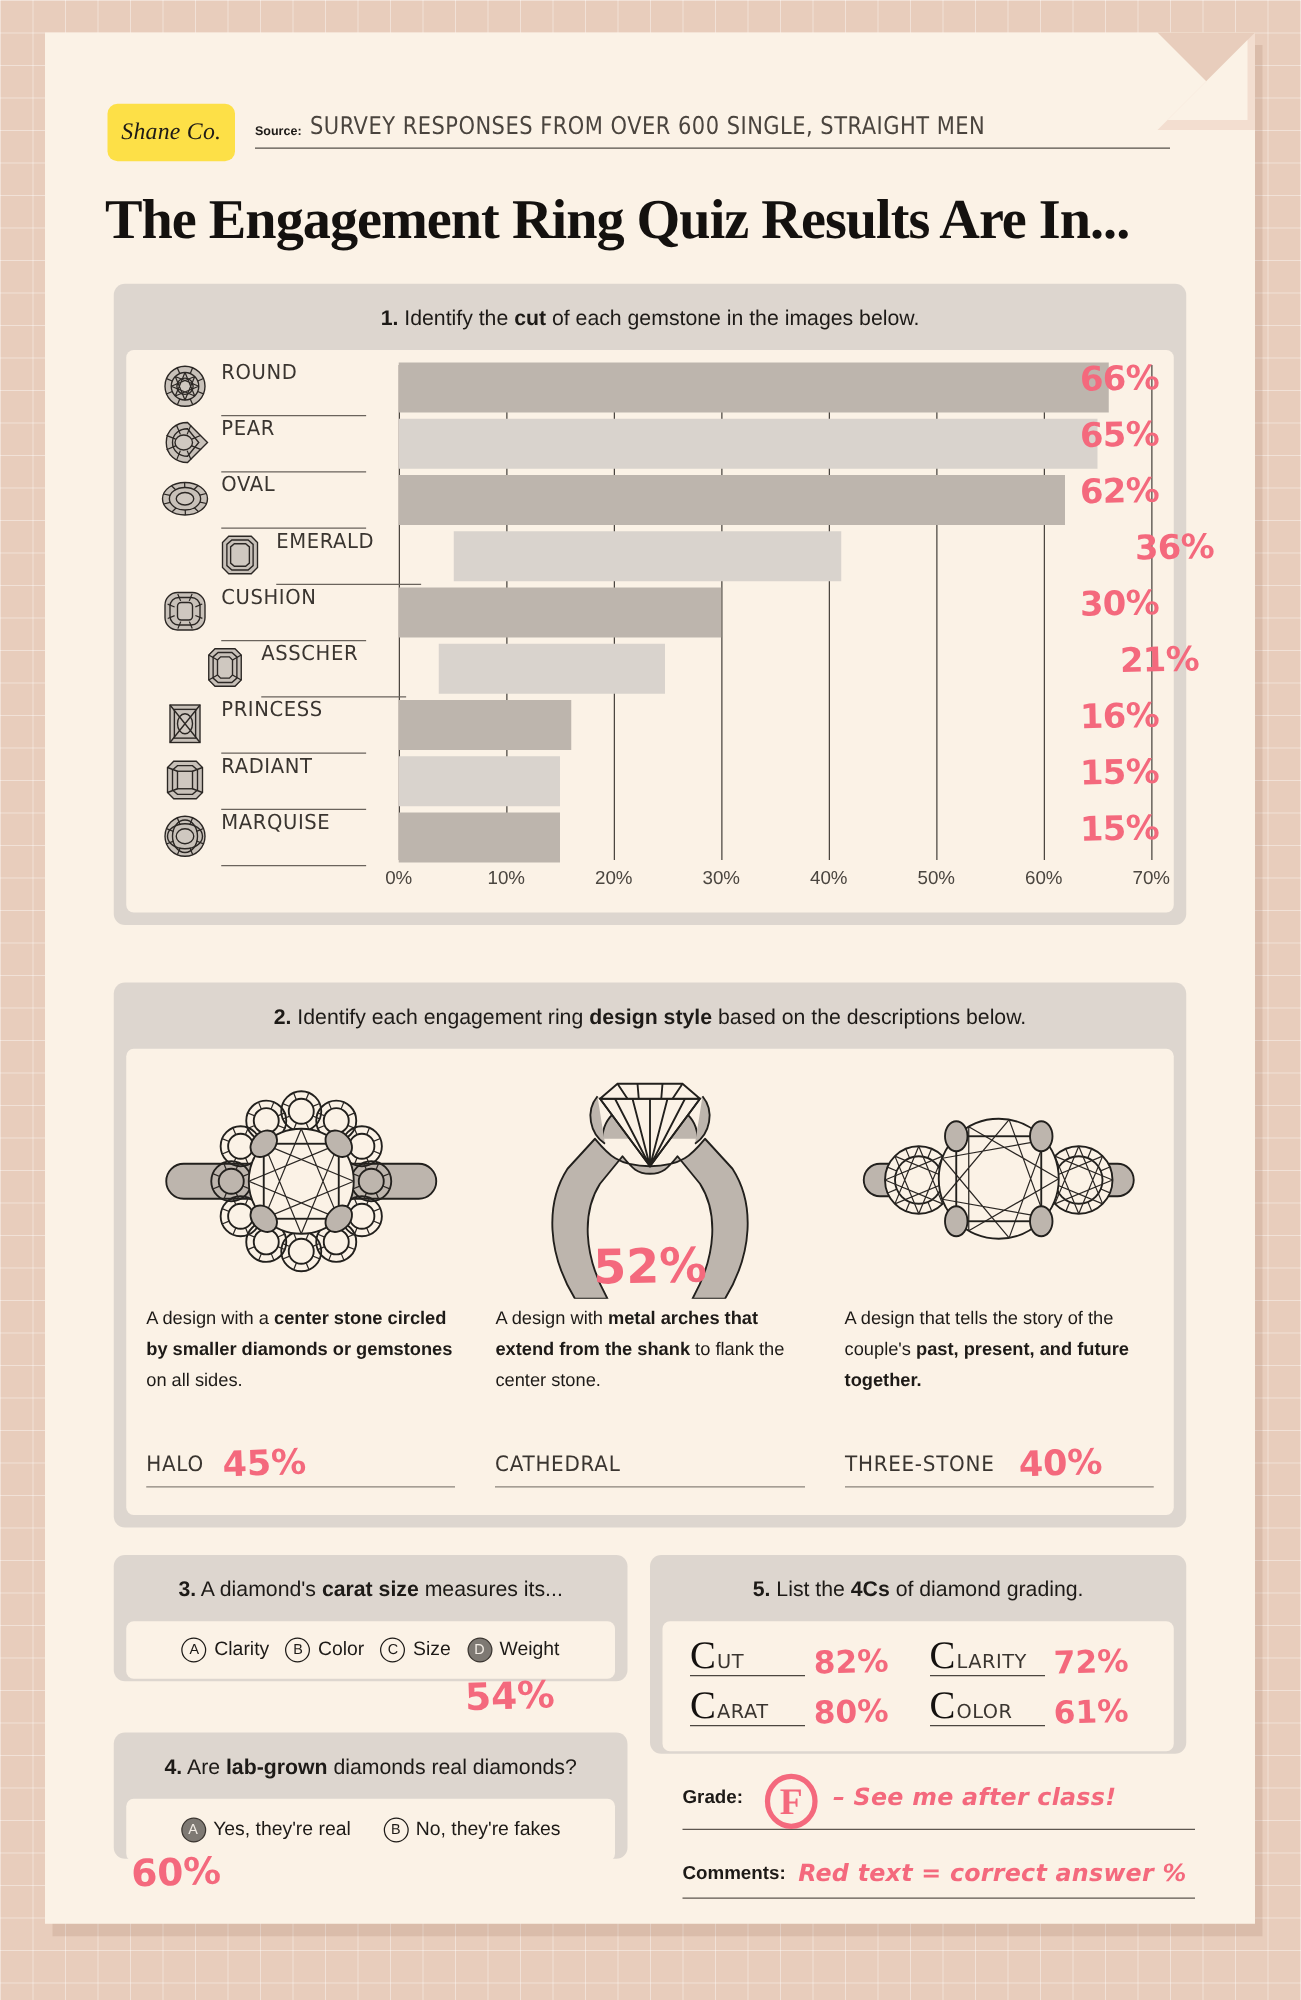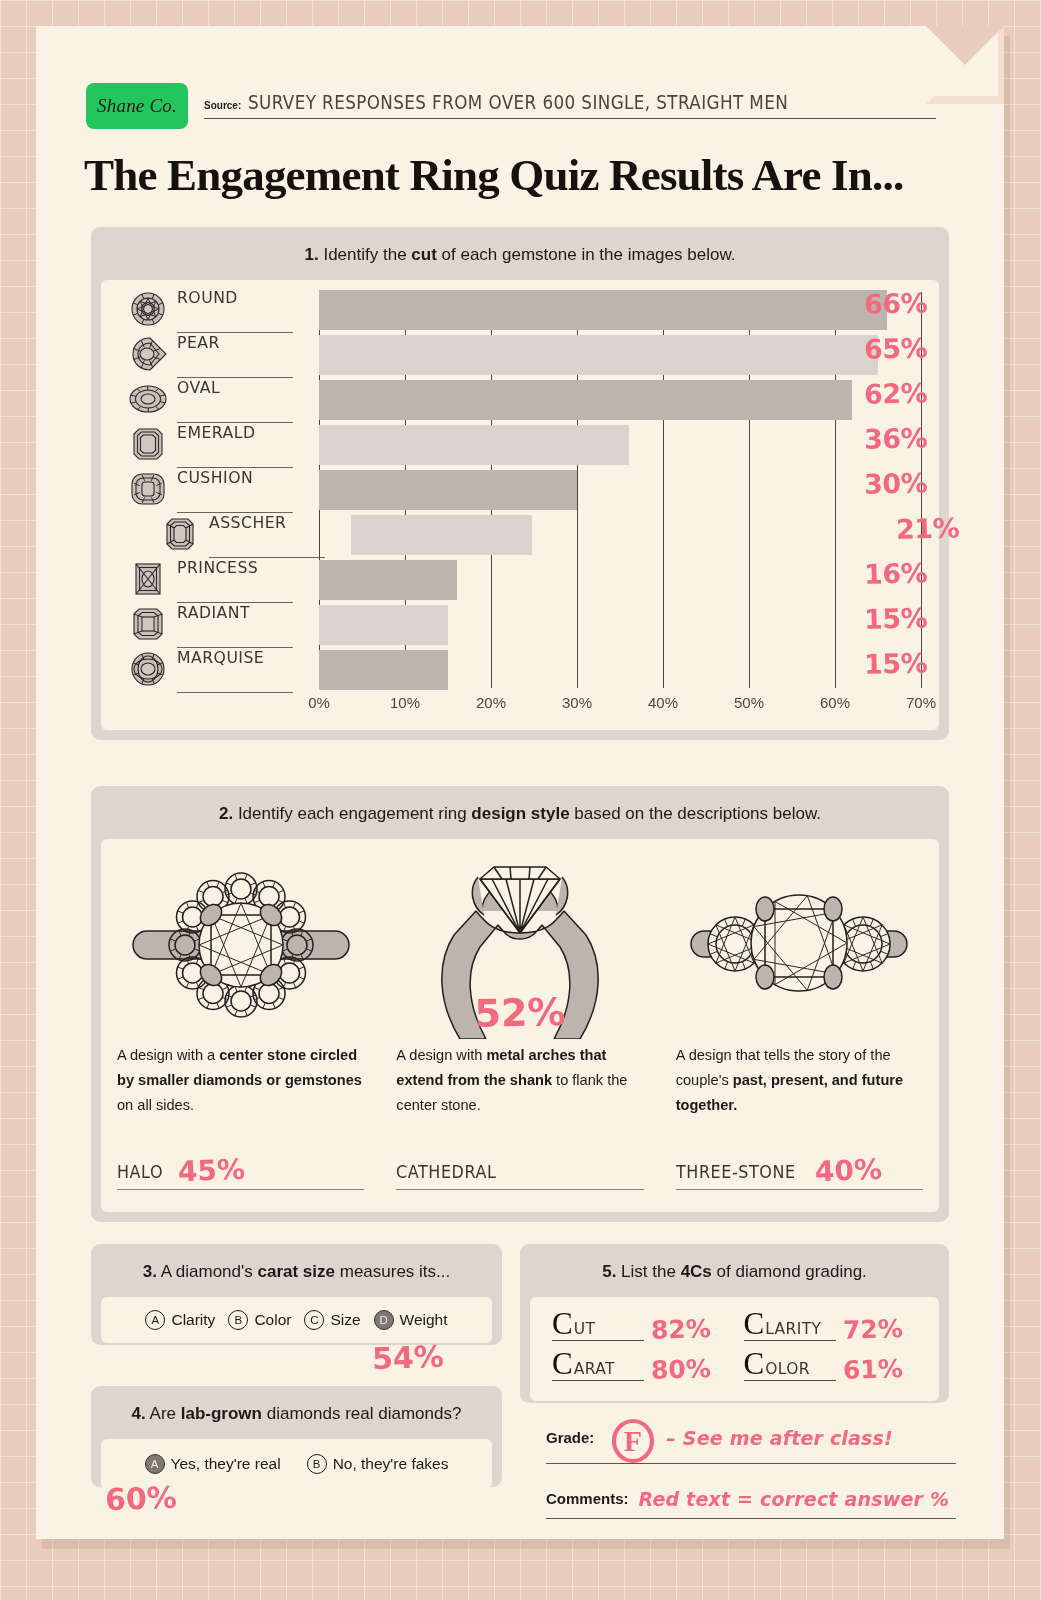--- a/index.html
+++ b/index.html
@@ -53,21 +53,21 @@
 
   
   #header-row {
     position: absolute;
     left: 50px; top: 57px;
     width: 850px; height: 46px;
     display: flex; align-items: center;
   }
   #logo-chip {
     width: 102px; height: 46px;
-    background: #22c55e;
+    background: #fde047;
     border-radius: 8px;
     display: flex; align-items: center; justify-content: center;
     font-family: "Liberation Serif", serif;
     font-style: italic;
     font-size: 19px;
     color: #1d1a17;
     letter-spacing: .2px;
     flex: none;
   }
   #source-wrap {
@@ -391,21 +391,21 @@
               <svg width="46" height="38" viewBox="0 0 46 38">
                 <ellipse cx="23" cy="19" rx="18" ry="13" fill="#c8c1b9" stroke="#2b2724" stroke-width="1.1"></ellipse>
       <ellipse cx="23" cy="19" rx="12.5" ry="9" stroke="#2b2724" stroke-width="1.1" fill="none"></ellipse>
       <ellipse cx="23" cy="19" rx="7" ry="5" fill="#cfc8c0" stroke="#2b2724" stroke-width="1.1"></ellipse>
       <path d="M34.9 21.7 L40.2 22.8 M30.5 26.2 L33.8 29.4 M23.2 28.0 L23.3 32.0 M15.8 26.4 L12.6 29.6 M11.2 21.9 L6.0 23.2 M11.1 16.3 L5.8 15.2 M15.5 11.8 L12.2 8.6 M22.8 10.0 L22.7 6.0 M30.2 11.6 L33.4 8.4 M34.8 16.1 L40.0 14.8 " stroke="#2b2724" stroke-width="1" fill="none"></path>
               </svg>
             </div>
             <div class="cutname">OVAL</div>
             <div class="pct">62%</div>
           </div>
-          <div class="crow" style="top: 143px;">
+          <div class="crow" style="top: 143px; margin-left: 44px;">
             <div class="bar light" style="width: 309.6px;"></div>
             <div class="gem">
               <svg width="46" height="38" viewBox="0 0 46 38">
                 <path d="M9 9 L14 4 L32 4 L37 9 L37 29 L32 34 L14 34 L9 29Z" fill="#c8c1b9" stroke="#2b2724" stroke-width="1.1"></path>
       <path d="M12.5 10.5 L16.5 7 L29.5 7 L33.5 10.5 L33.5 27.5 L29.5 31 L16.5 31 L12.5 27.5Z" stroke="#2b2724" stroke-width="1.1" fill="none"></path>
       <path d="M15.5 12.5 L18.5 10 L27.5 10 L30.5 12.5 L30.5 25.5 L27.5 28 L18.5 28 L15.5 25.5Z" fill="#cfc8c0" stroke="#2b2724" stroke-width="1.1"></path>
               </svg>
             </div>
             <div class="cutname">EMERALD</div>
             <div class="pct">36%</div>

